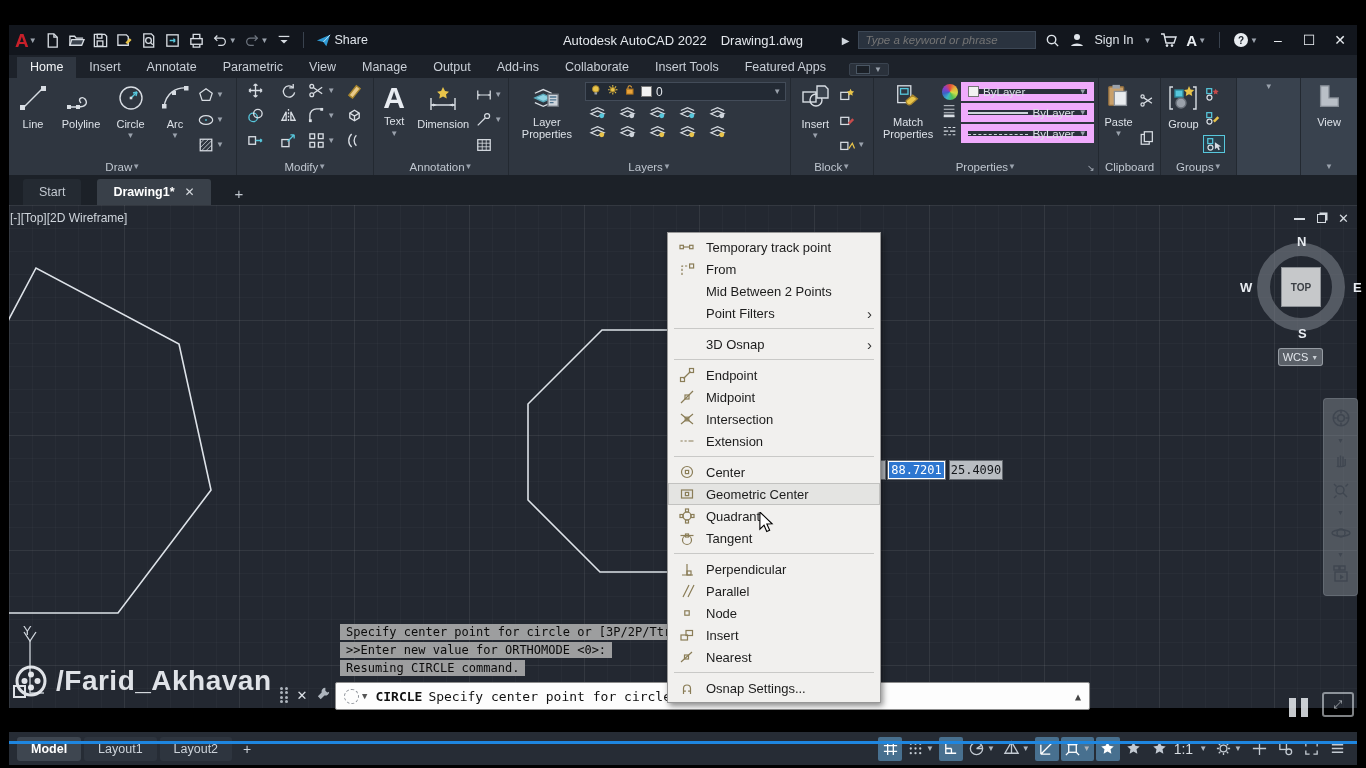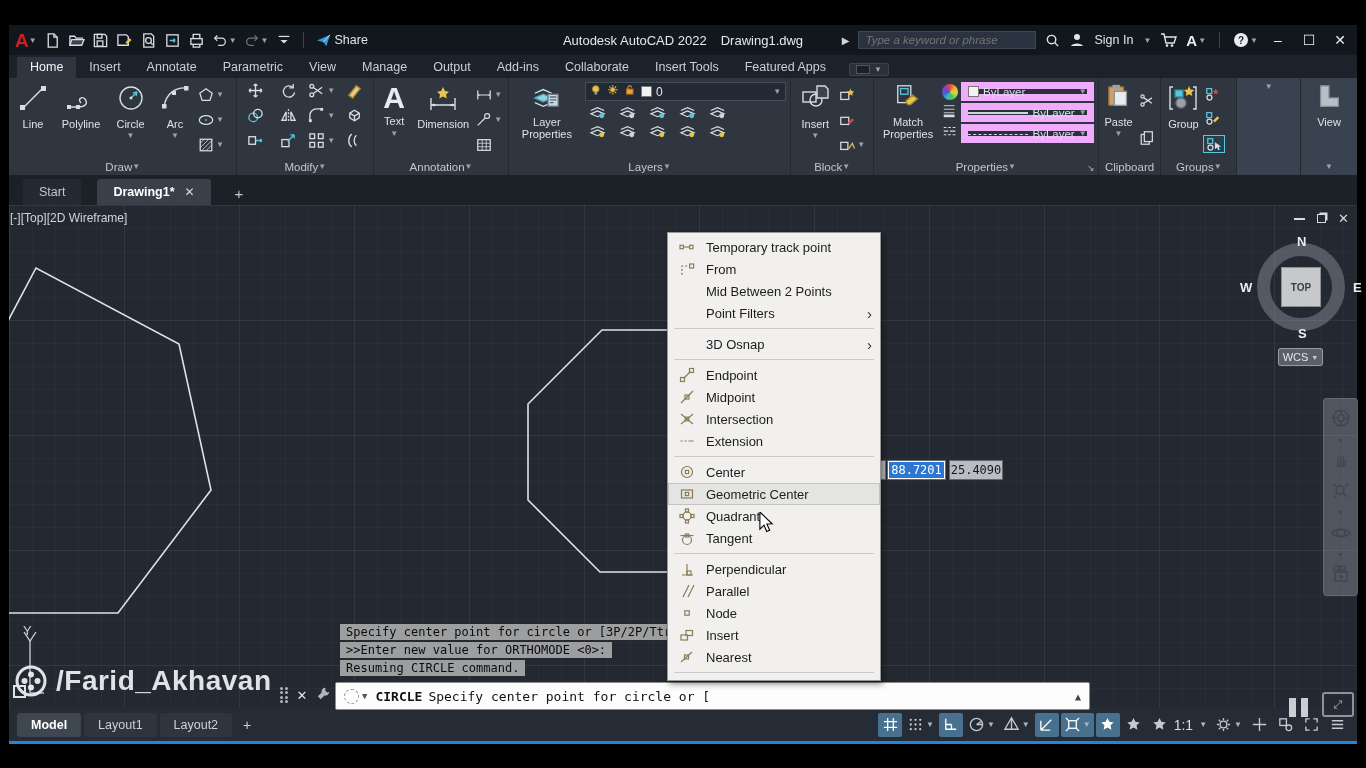--- a/index.html
+++ b/index.html
@@ -130,21 +130,21 @@
   .cmd-circle{width:15px;height:15px;border:1.5px dashed #8a8f96;border-radius:50%;margin-right:3px;}
   .cmd-dd{color:#555;font-size:9px;margin-right:8px;}
   #cmdbar b{margin-right:6px;}
   .cmd-collapse{margin-left:auto;color:#444;font-size:10px;}
 
   
   #watermark{position:absolute;left:12px;top:662px;display:flex;align-items:center;gap:6px;z-index:15;
              color:#eef1f5;font-size:28px;font-weight:bold;letter-spacing:.5px;opacity:.93;}
 
   
-  #statusbar{top:708px;height:33px;background:#262c35;display:flex;align-items:center;padding:0 8px;text-align:right;}
+  #statusbar{top:732px;height:33px;background:#262c35;display:flex;align-items:center;padding:0 8px;text-align:right;}
   .ltab{height:24px;display:flex;align-items:center;padding:0 14px;margin-right:3px;border-radius:3px;
         background:#2e353f;color:#ccd2d9;font-size:12.5px;}
   .ltab.active{background:#3e4650;color:#fff;font-weight:bold;}
   .ltab-plus{color:#ccd2d9;font-size:14px;padding:0 8px;}
   #stright{margin-left:auto;display:flex;align-items:center;gap:2px;}
   .stbtn{height:24px;min-width:24px;display:flex;align-items:center;justify-content:center;gap:2px;
          border-radius:2px;padding:0 3px;color:#c3cad2;}
   .stbtn svg{stroke:#c3cad2;fill:none;stroke-width:1.4;}
   .stbtn.active{background:#48708f;}
   .stbtn.active svg{stroke:#fff;}
@@ -1150,20 +1150,29 @@
         <div class="mi">
           <span class="ic">
             <svg width="16" height="16" viewBox="0 0 16 16" fill="none" stroke="#8a7d57" stroke-width="1.2">
               <path d="M2 13L13 3"></path>
               <rect x="5.5" y="6" width="4" height="4"></rect>
             </svg>
           </span>
           <span class="lbl">Nearest</span>
         </div>
         <div class="msep"></div>
+        <div class="mi">
+          <span class="ic">
+            <svg width="16" height="16" viewBox="0 0 16 16" fill="none" stroke="#8a7d57" stroke-width="1.2">
+              <path d="M4.5 14V8.5a3.5 3.5 0 0 1 7 0V14"></path>
+              <path d="M4.5 11.2h2.4M9.1 11.2h2.4"></path>
+            </svg>
+          </span>
+          <span class="lbl">Osnap Settings...</span>
+        </div>
       </div>
   </div>
 
   <div class="dynbox" id="dynfrag">a</div>
   <div class="dynbox" id="dynx">
       <span>88.7201</span>
     </div>
   <div class="dynbox" id="dyny">
       <span>25.4090</span>
     </div>

